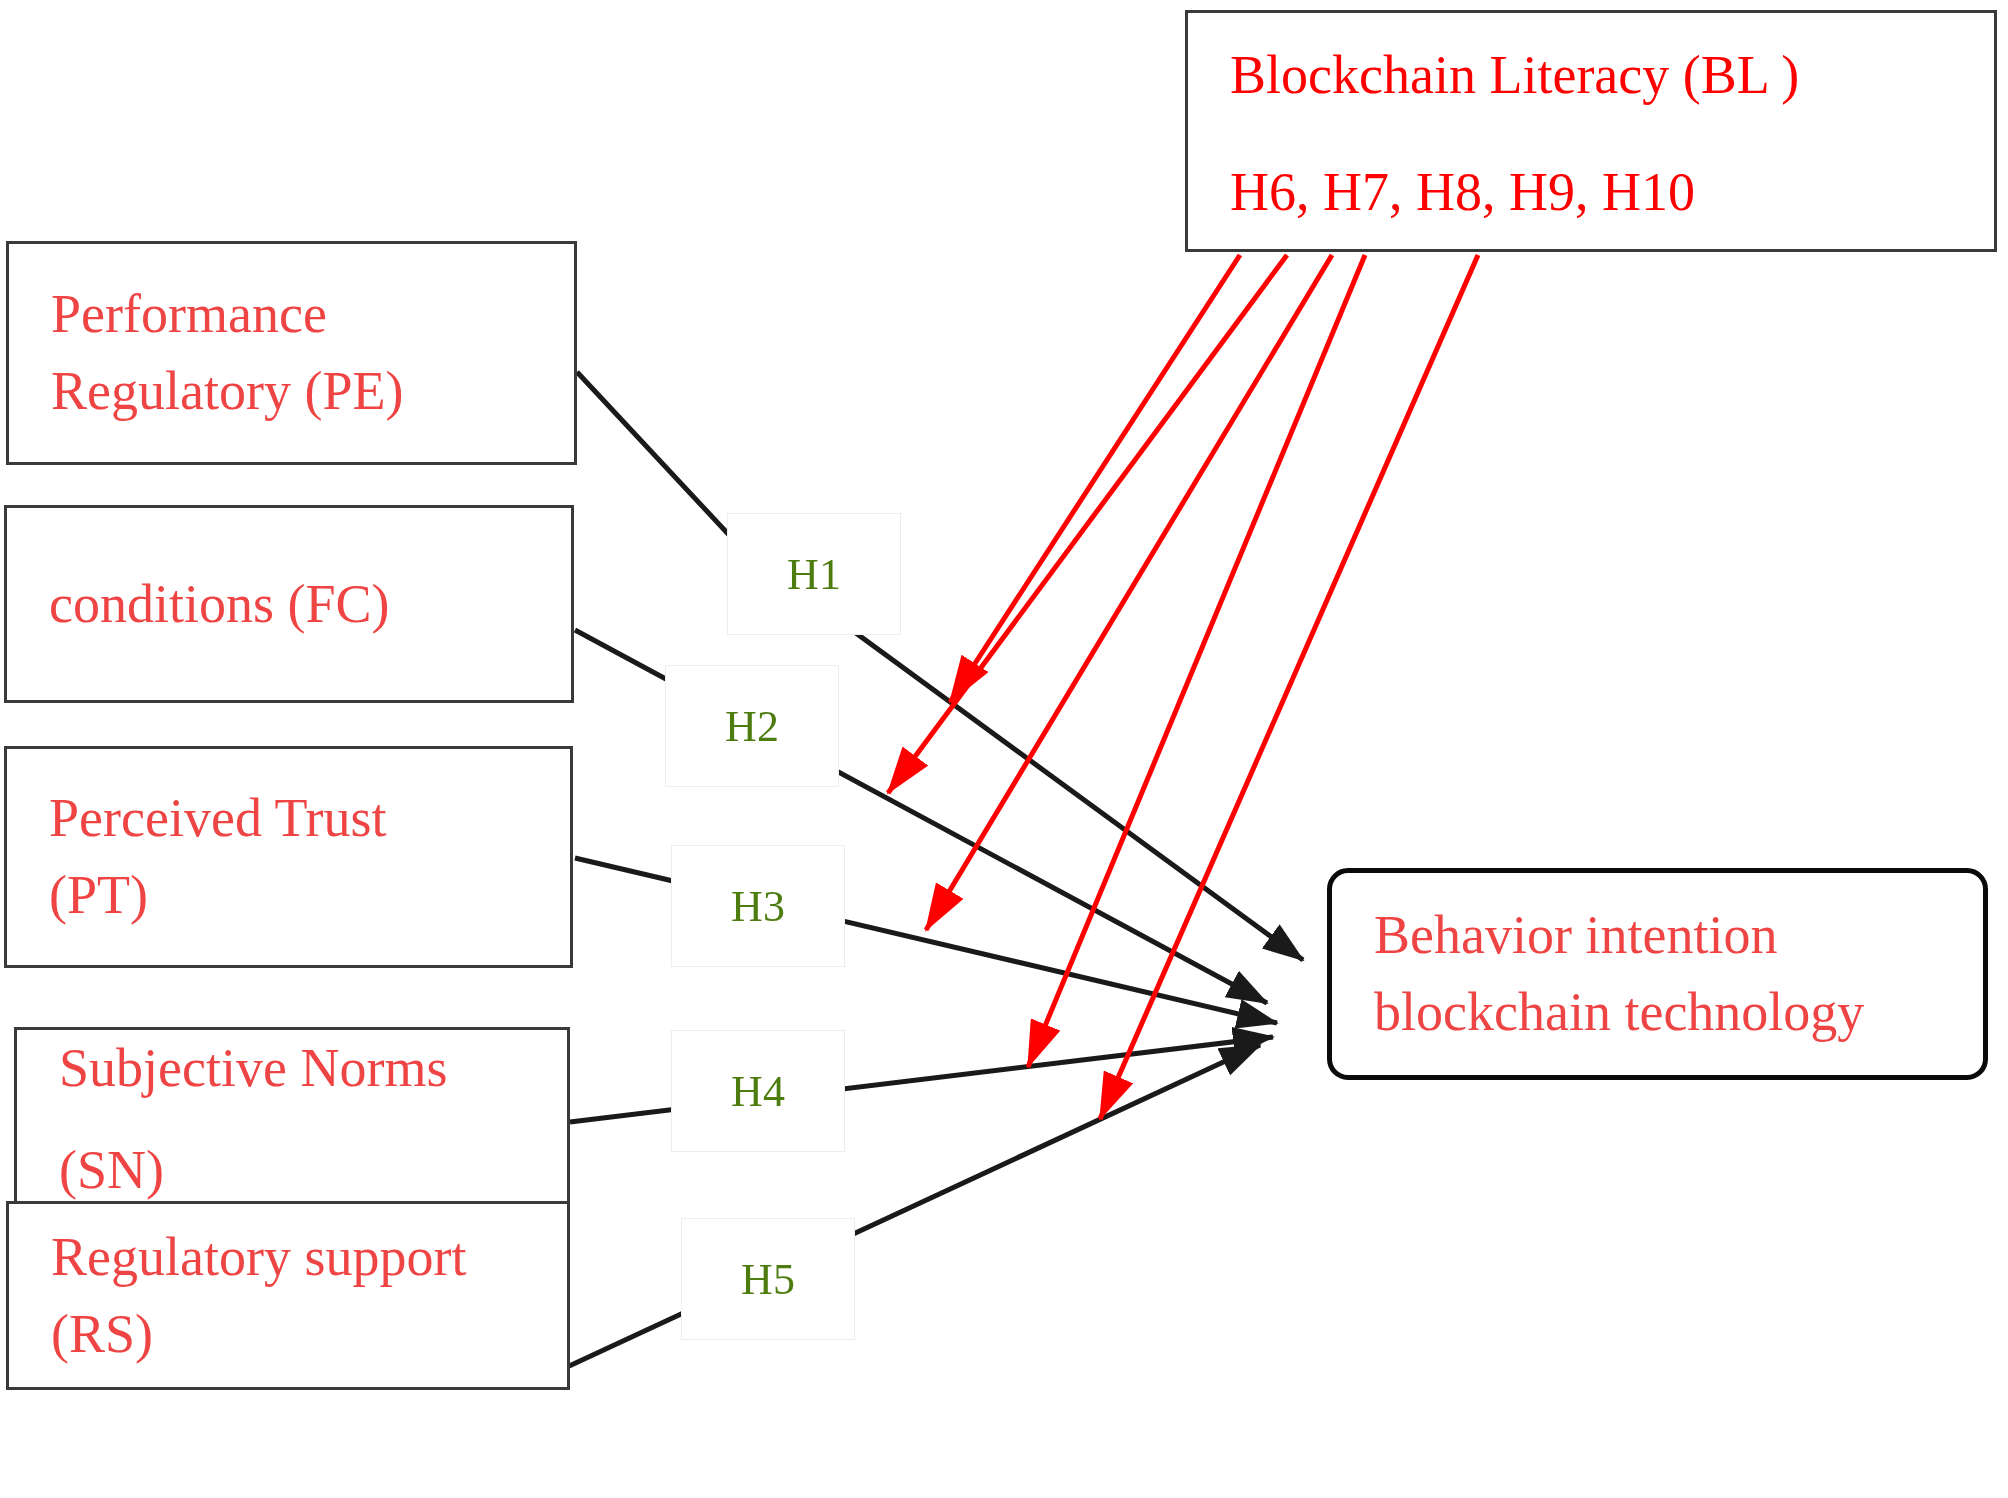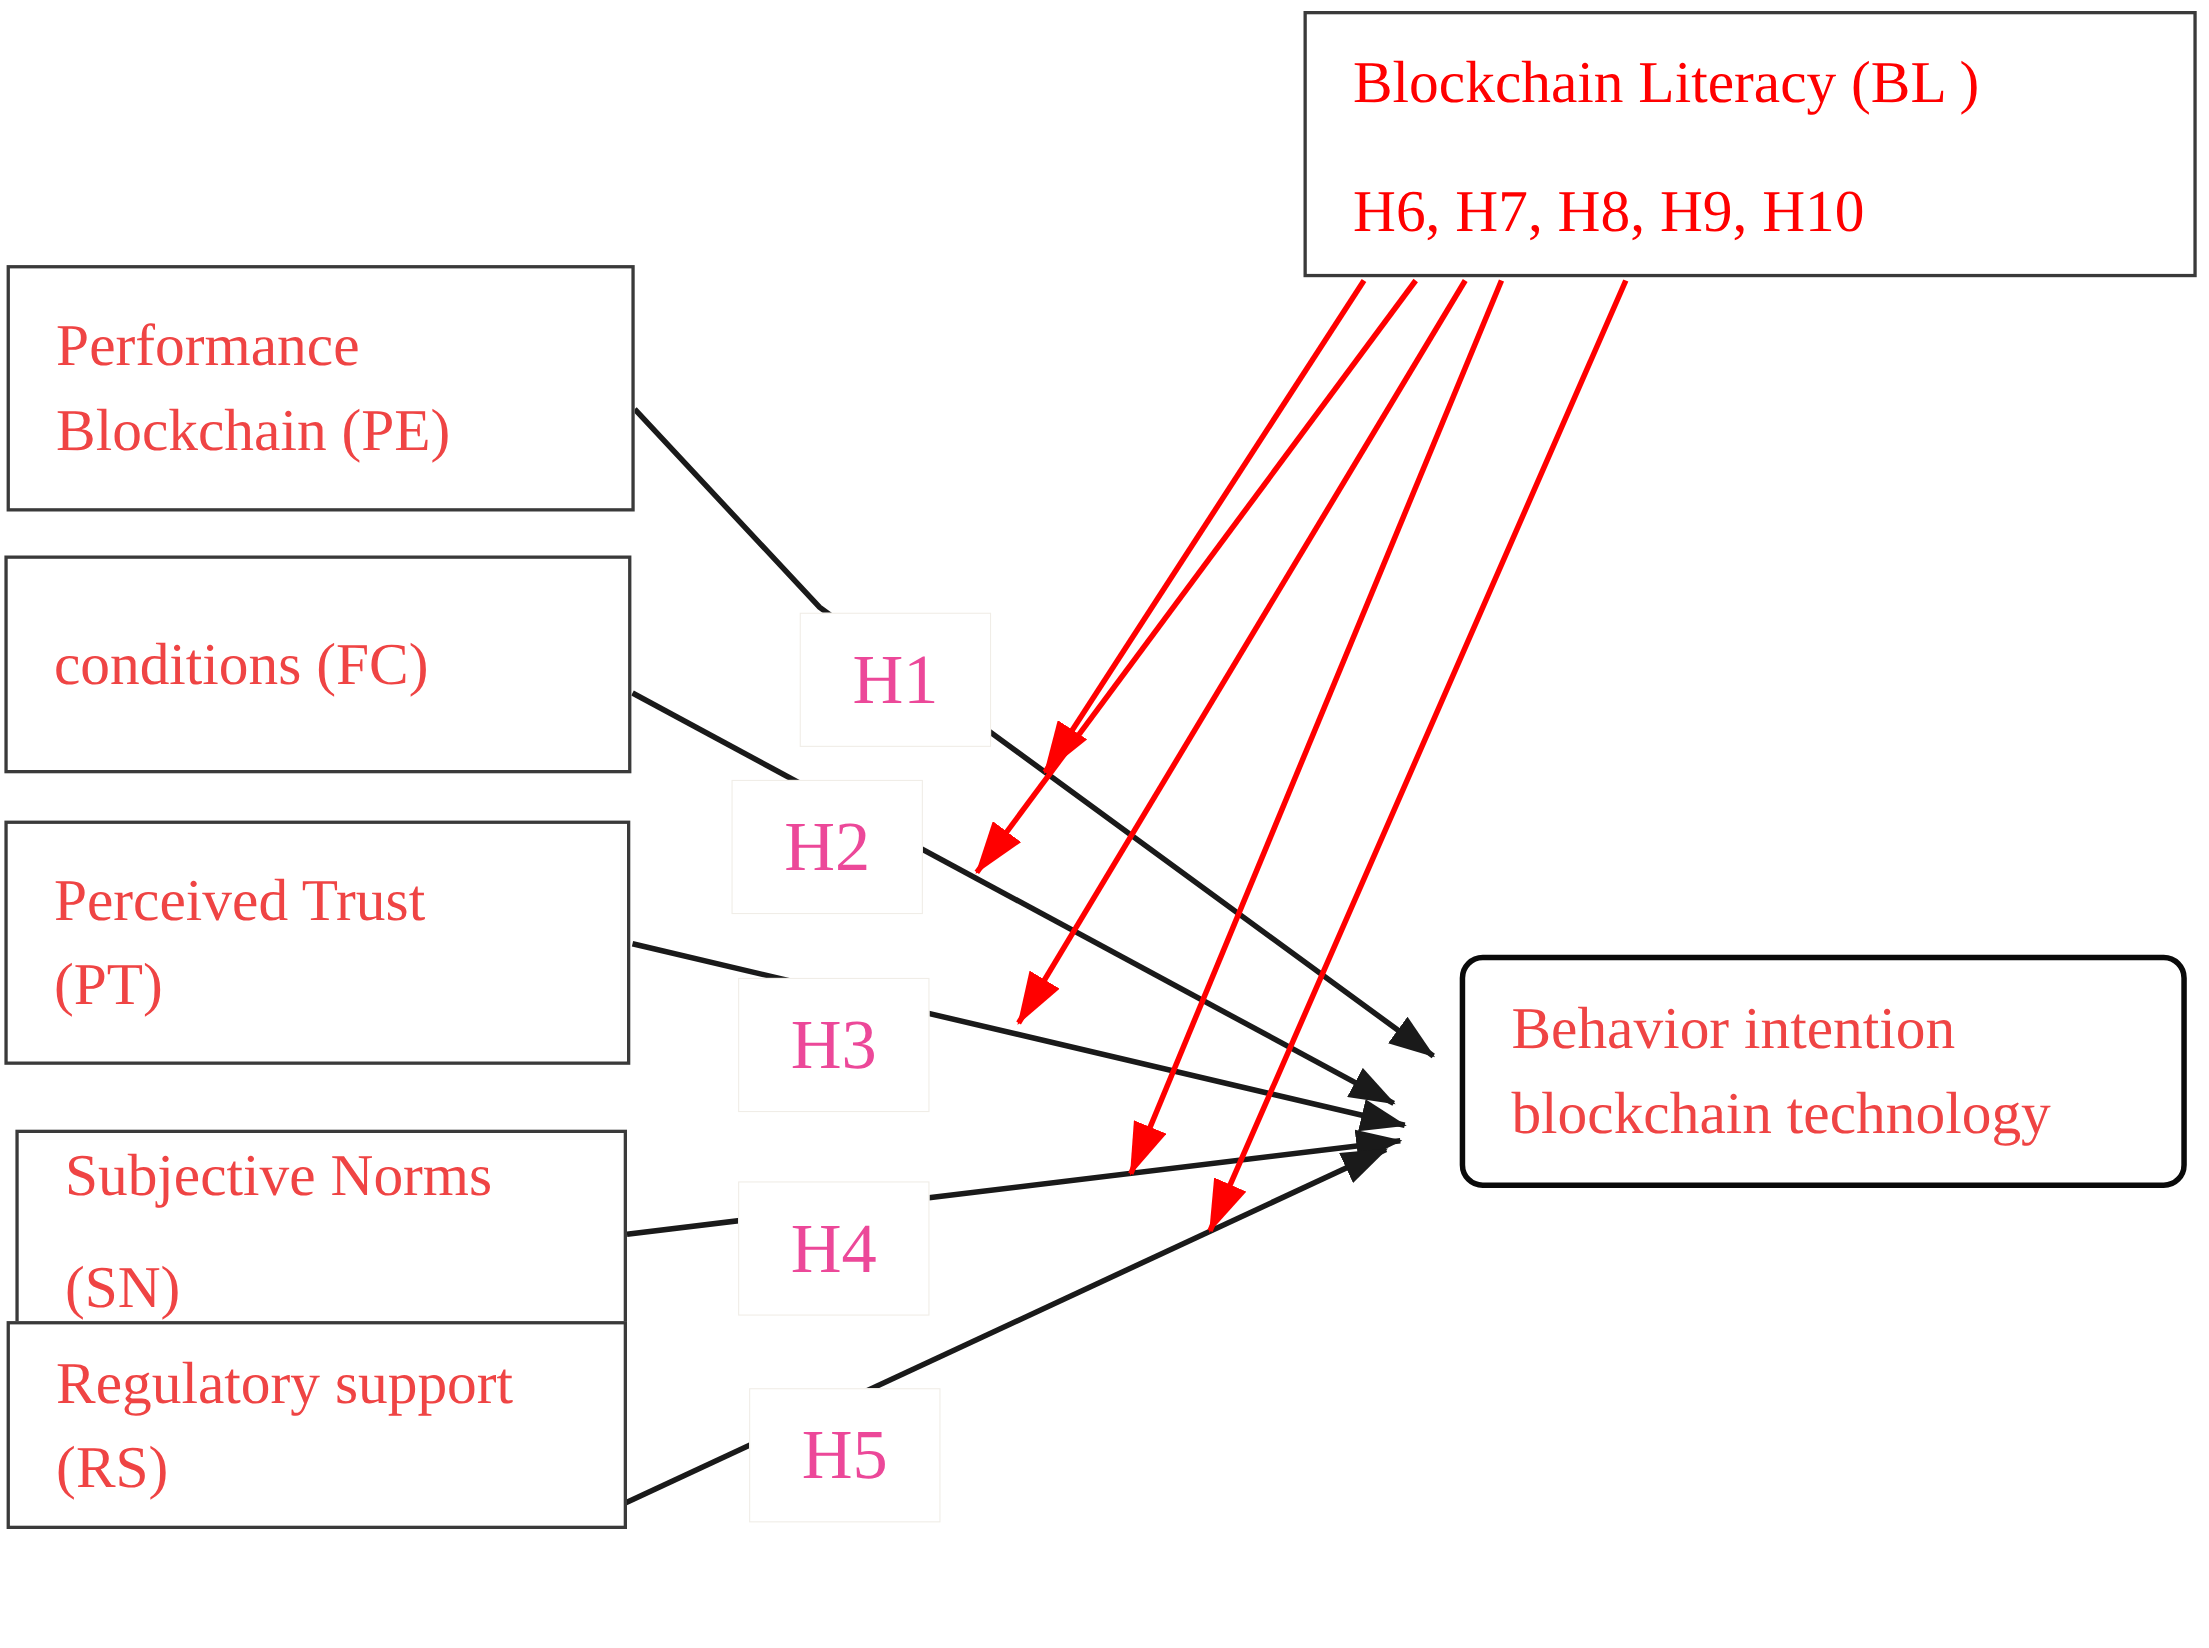--- a/index.html
+++ b/index.html
@@ -55,23 +55,22 @@
   }
   .hlabel {
     position: absolute;
     width: 172px;
     height: 120px;
     background: #ffffff;
     border: 1px solid #f0ede7;
     display: flex;
     align-items: center;
     justify-content: center;
-    font-size: 64px;
-    color: #ec4899;
-    margin-top: 44px;
+    font-size: 44px;
+    color: #4d7c0f;
   }
 </style>
 </head>
 <body>
 
 <div id="canvas">
 
   <svg id="arrow-layer" viewBox="0 0 2008 1498" xmlns="http://www.w3.org/2000/svg">
     <defs>
       <marker id="ah-black" markerUnits="userSpaceOnUse" markerWidth="42" markerHeight="30" refX="40" refY="15" orient="auto">
@@ -95,21 +94,21 @@
     <line x1="1478" y1="255" x2="1100" y2="1119" stroke="#ff0000" stroke-width="5" marker-end="url(#ah-red)"></line>
   </svg>
 
   <div class="node moderator" style="left:1185px; top:10px; width:812px; height:242px;">
     <div class="ln">Blockchain Literacy (BL )</div>
     <div class="ln">H6, H7, H8, H9, H10</div>
   </div>
 
   <div class="node predictor" style="left:6px; top:241px; width:571px; height:224px;">
     <div class="ln">Performance</div>
-    <div class="ln">Blockchain (PE)</div>
+    <div class="ln">Regulatory (PE)</div>
   </div>
 
   <div class="node predictor" style="left:4px; top:505px; width:570px; height:198px;">
     <div class="ln">conditions (FC)</div>
   </div>
 
   <div class="node predictor" style="left:4px; top:746px; width:569px; height:222px;">
     <div class="ln">Perceived Trust</div>
     <div class="ln">(PT)</div>
   </div>

